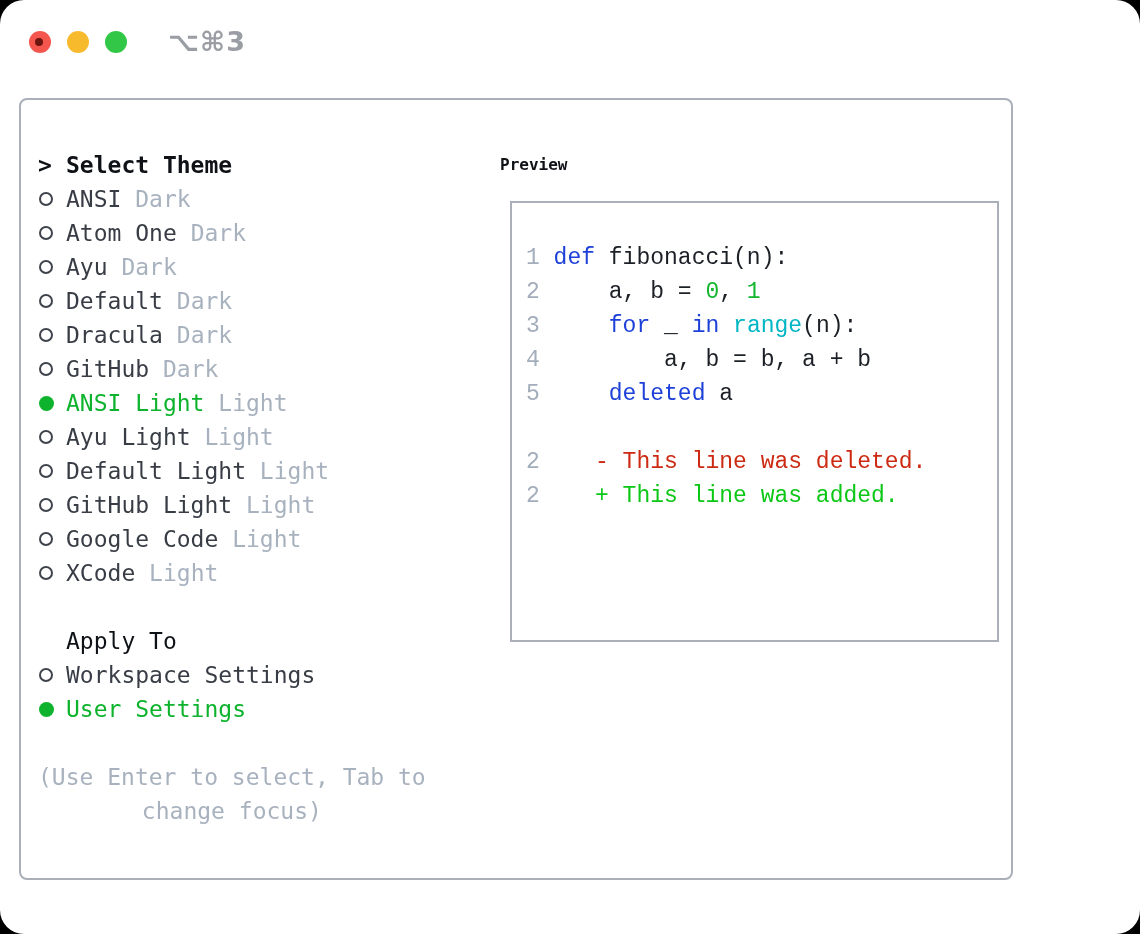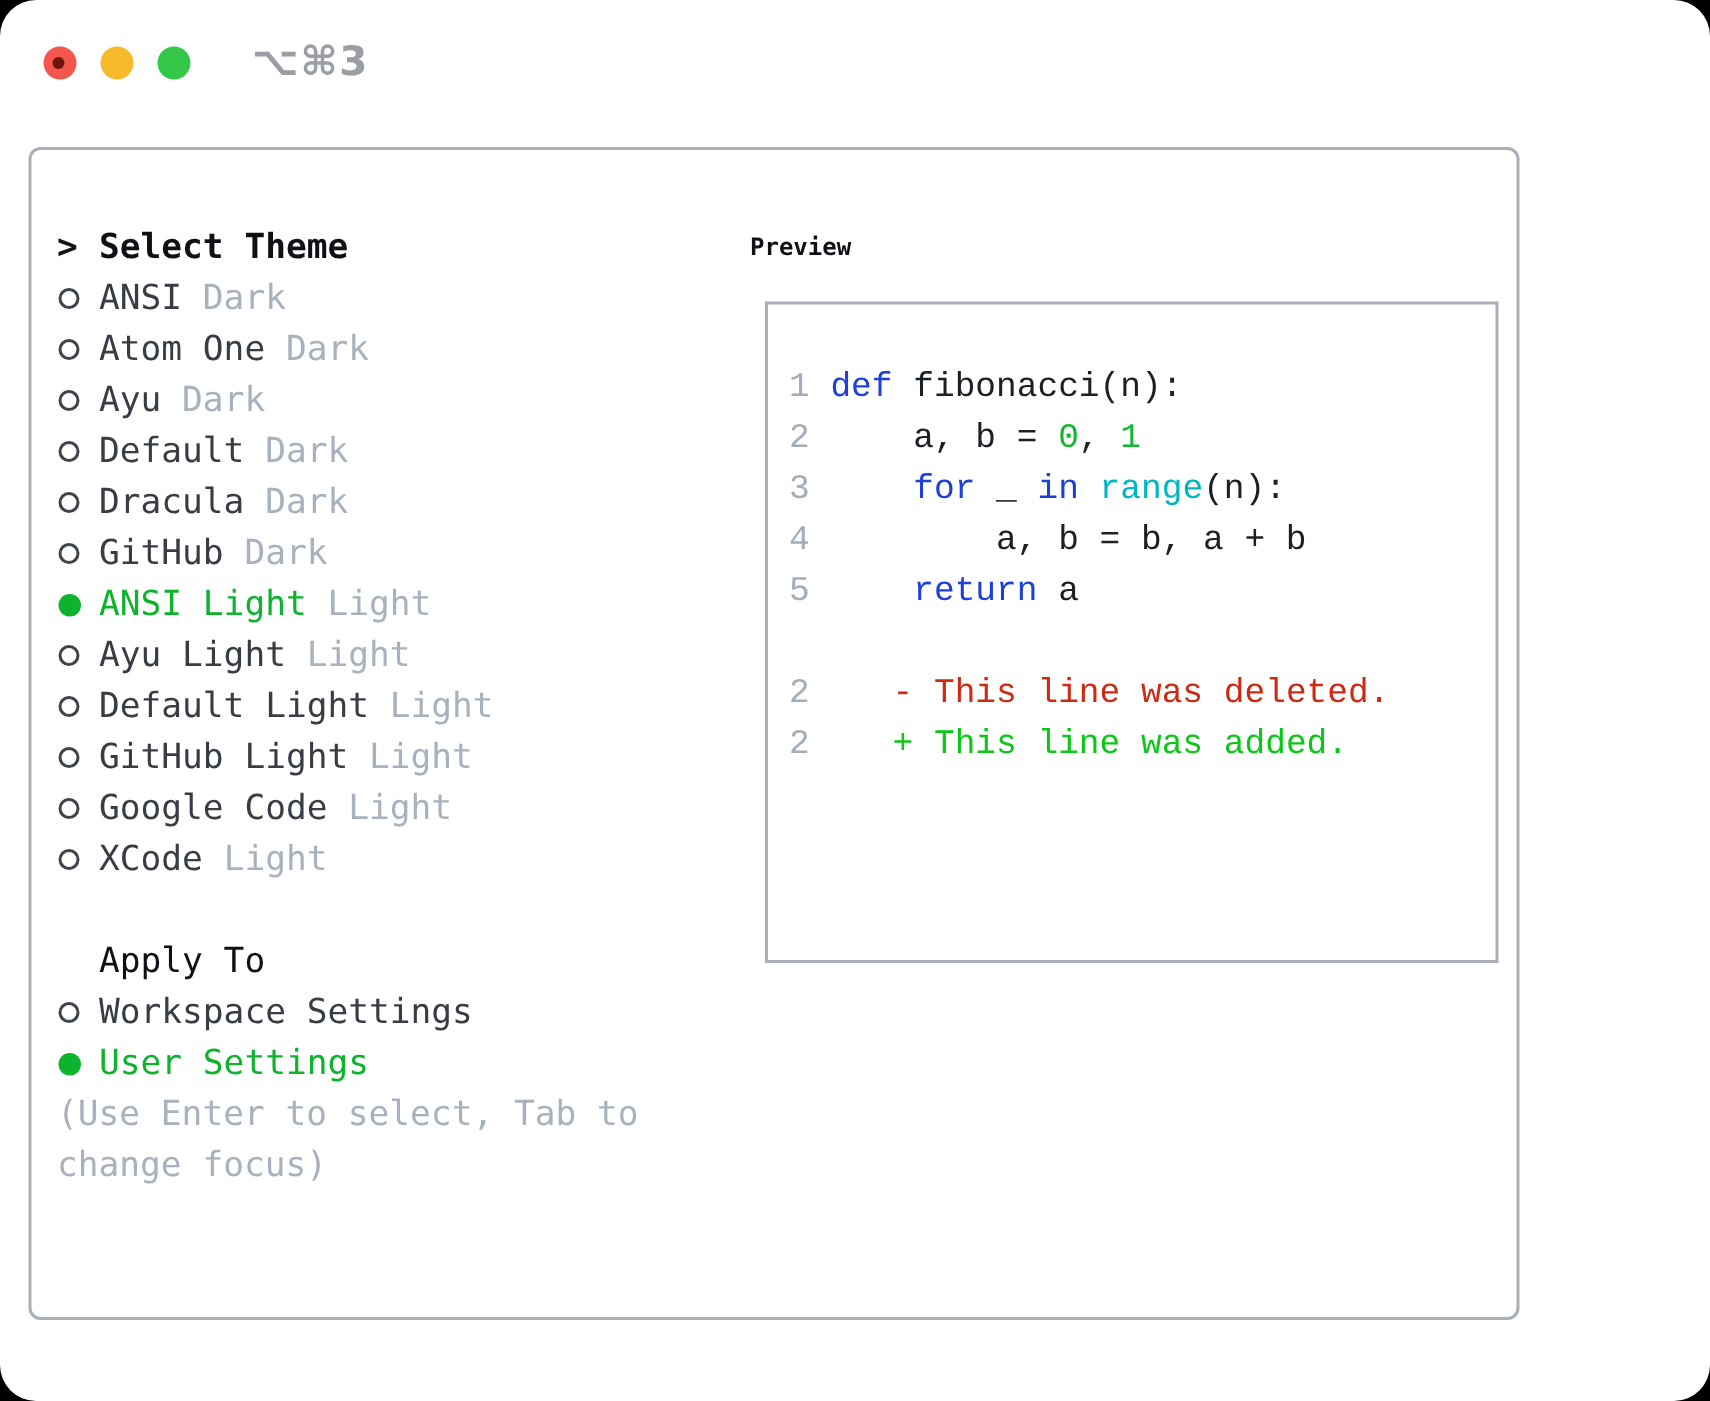--- a/index.html
+++ b/index.html
@@ -31,21 +31,21 @@
   .prompt{color:#0e1116;font-weight:700;}
   .header-label{font-weight:700;color:#0e1116;}
   .radio{width:10px;height:10px;border:2.5px solid #3f444c;border-radius:50%;
          display:inline-block;margin-left:1px;}
   .radio.on{width:15px;height:15px;border:none;background:var(--accent_green);}
   .opt-name{color:var(--text_dark);}
   .opt-name.sel{color:var(--accent_green);}
   .opt-tag{color:var(--muted_gray);margin-left:1ch;}
   .apply-block{margin-top:34px;}
   .apply-header{color:#0e1116;}
-  .help{color:var(--muted_gray);}
+  .help{margin-top:34px;color:var(--muted_gray);text-align:center;}
 
   
   .preview-title{position:absolute;left:479px;top:48px;height:34px;line-height:34px;
                  font-size:16px;font-weight:700;color:#0e1116;}
   .preview-box{position:absolute;left:489px;top:101px;width:471px;height:399px;
                border:2px solid var(--border_gray);background:#fff;
                padding:38px 0 0 14px;box-sizing:content-box;font-family:Liberation Mono, monospace;}
   .code-line{white-space:pre;font-size:23px;line-height:34px;height:34px;}
   .ln{display:inline-block;width:2ch;color:var(--line_number_gray);}
   .blank-line{height:34px;}
@@ -112,21 +112,21 @@
     </div>
 
     <div class="preview-title">Preview</div>
 
     <div class="preview-box">
       <div id="code-block">
           <div class="code-line"><span class="ln">1</span><span class="tok-keyword">def</span><span class="tok-plain"> fibonacci(n):</span></div>
           <div class="code-line"><span class="ln">2</span><span class="tok-plain">    a, b = </span><span class="tok-number">0</span><span class="tok-plain">, </span><span class="tok-number">1</span></div>
           <div class="code-line"><span class="ln">3</span><span class="tok-plain">    </span><span class="tok-keyword">for</span><span class="tok-plain"> _ </span><span class="tok-keyword">in</span><span class="tok-plain"> </span><span class="tok-function">range</span><span class="tok-plain">(n):</span></div>
           <div class="code-line"><span class="ln">4</span><span class="tok-plain">        a, b = b, a + b</span></div>
-          <div class="code-line"><span class="ln">5</span><span class="tok-plain">    </span><span class="tok-keyword">return</span><span class="tok-plain"> a</span></div>
+          <div class="code-line"><span class="ln">5</span><span class="tok-plain">    </span><span class="tok-keyword">deleted</span><span class="tok-plain"> a</span></div>
         </div>
       <div class="blank-line"></div>
       <div id="diff-block">
           <div class="code-line"><span class="ln">2</span><span class="tok-plain">   </span><span class="tok-deleted">- This line was deleted.</span></div>
           <div class="code-line"><span class="ln">2</span><span class="tok-plain">   </span><span class="tok-added">+ This line was added.</span></div>
         </div>
     </div>
 
   </div>
 </div>

